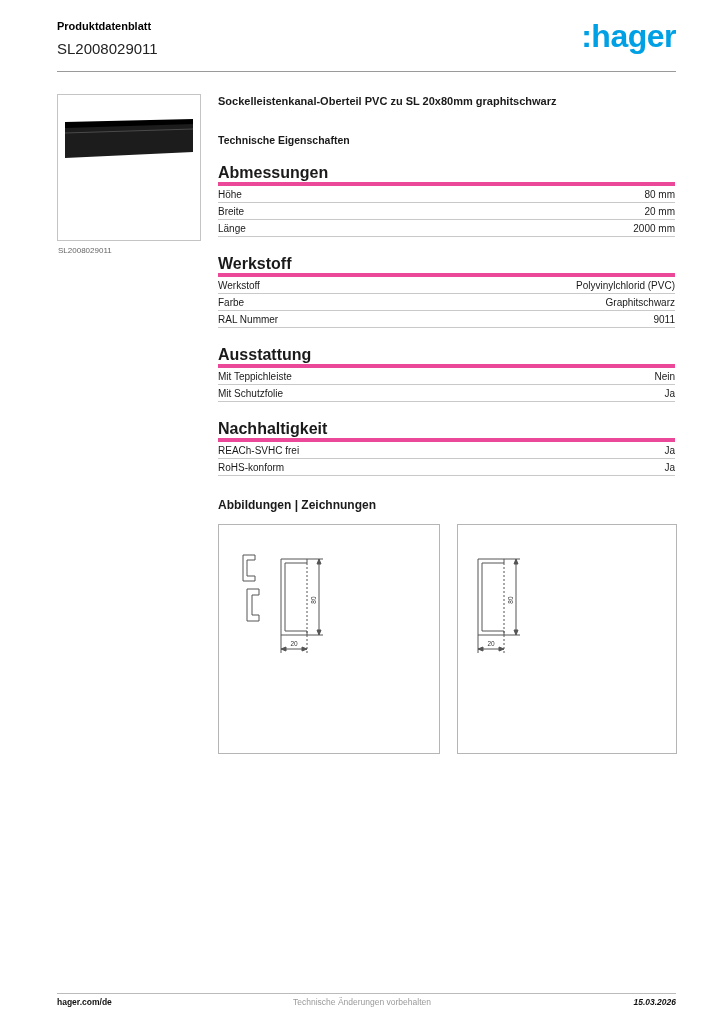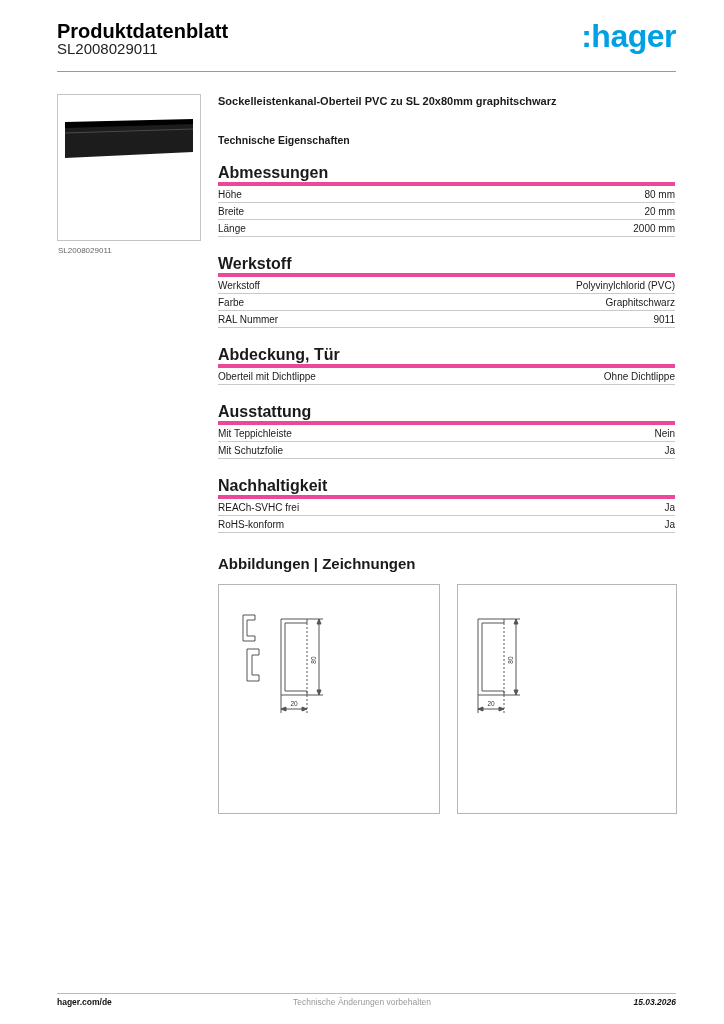--- a/index.html
+++ b/index.html
@@ -1,38 +1,38 @@
 <!DOCTYPE html>
 <html><head>
 <meta charset="utf-8">
 <style>
   html,body { margin:0; padding:0; background:#e9e9e9; }
   .page {
     position:relative; width:724px; height:1024px; margin:0 auto;
     background:#ffffff; font-family:"Liberation Sans", sans-serif; color:#111;
     box-shadow:0 0 4px rgba(0,0,0,.15); overflow:hidden;
   }
-  .header-title { position:absolute; left:57px; top:20px; font-size:20px; font-weight:bold; color:#000; }
+  .header-title { position:absolute; left:57px; top:20px; font-size:11px; font-weight:bold; color:#000; }
   .header-id    { position:absolute; left:57px; top:40px; font-size:15px; color:#222; }
   .logo         { position:absolute; right:48px; top:18px; font-size:32px; font-weight:bold; letter-spacing:-0.5px; }
   .header-rule  { position:absolute; left:57px; right:48px; top:71px; height:1px; background:#9a9a9a; }
 
   .image-box    { position:absolute; left:57px; top:94px; width:144px; height:147px; border:1px solid #c4c4c4; box-sizing:border-box; }
   .image-caption{ position:absolute; left:58px; top:246px; font-size:8px; color:#666; }
 
   .main { position:absolute; left:218px; top:94px; width:457px; }
   .product-title { font-size:11px; font-weight:bold; line-height:14px; color:#1a1a1a; }
   .tech-title    { font-size:10.5px; font-weight:bold; margin-top:26px; color:#1a1a1a; }
   .spec        { margin-top:18px; }
   .spec-title  { font-size:16px; font-weight:bold; padding-bottom:0; border-bottom:4px solid #ec4899; color:#1a1a1a; }
   .spec-row    { display:flex; justify-content:space-between; font-size:10px; color:#1a1a1a; padding:3px 0 2px 0; border-bottom:1px solid #c9c9c9;gap:12px; }
   .spec-label  { text-align:left; }
   .spec-value  { text-align:right; }
 
-  .drawings-title { font-size:15px; font-weight:bold; margin-top:22px; color:#1a1a1a; }
+  .drawings-title { font-size:12px; font-weight:bold; margin-top:22px; color:#1a1a1a; }
   .drawing-boxes  { display:flex; gap:17px; margin-top:12px; }
   .drawing-box    { width:222px; height:230px; border:1px solid #b5b5b5; box-sizing:border-box; background:#fff; }
   .drawing-box svg { display:block; }
 
   .footer-rule   { position:absolute; left:57px; right:48px; top:993px; height:1px; background:#bbbbbb; }
   .footer-left   { position:absolute; left:57px; top:997px; font-size:8.5px; font-weight:bold; color:#111; }
   .footer-center { position:absolute; left:0; right:0; top:997px; text-align:center; font-size:8.5px; color:#9a9a9a; }
   .footer-right  { position:absolute; right:48px; top:997px; font-size:8.5px; font-weight:bold; color:#111;font-style:italic; }
 </style>
 </head>
@@ -83,27 +83,20 @@
       <div class="spec-row">
         <span class="spec-label">Farbe</span>
         <span class="spec-value">Graphitschwarz</span>
       </div>
       <div class="spec-row">
         <span class="spec-label">RAL Nummer</span>
         <span class="spec-value">9011</span>
       </div>
     </div>
 
-    <div class="spec">
-      <div class="spec-title">Abdeckung, Tür</div>
-      <div class="spec-row">
-        <span class="spec-label">Oberteil mit Dichtlippe</span>
-        <span class="spec-value">Ohne Dichtlippe</span>
-      </div>
-    </div>
 
     <div class="spec">
       <div class="spec-title">Ausstattung</div>
       <div class="spec-row">
         <span class="spec-label">Mit Teppichleiste</span>
         <span class="spec-value">Nein</span>
       </div>
       <div class="spec-row">
         <span class="spec-label">Mit Schutzfolie</span>
         <span class="spec-value">Ja</span>

